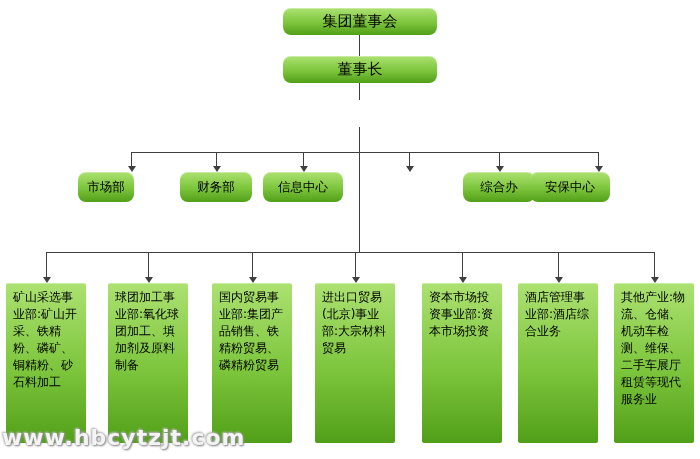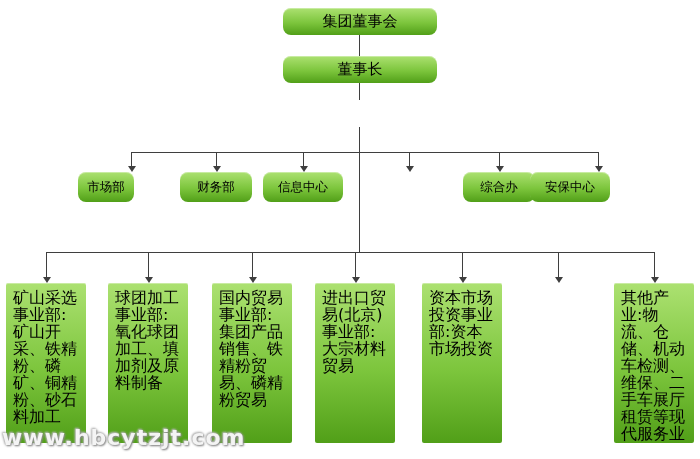--- a/index.html
+++ b/index.html
@@ -29,21 +29,21 @@
   }
   .lvl { left: 283px; width: 154px; height: 27px; }
   .dept { top: 172px; height: 30px; font-size: 12.5px; }
   .division {
     top: 283px;
     height: 160px;
     border-radius: 2px;
     display: block;
     text-align: left;
     padding: 6px 7px;
-    font-size: 16px;
+    font-size: 12px;
     line-height: 17px;
   }
   .hline, .vline { position: absolute; background: #3f3f3f; }
   .hline { height: 1px; }
   .vline { width: 1px; }
   .arrow {
     position: absolute;
     width: 0; height: 0;
     border-left: 4px solid transparent;
     border-right: 4px solid transparent;
@@ -110,17 +110,18 @@
   <div class="vline" style="left:558px;top:252px;height:25px"></div>
   <div class="arrow" style="left:555px;top:277px"></div>
   <div class="vline" style="left:654px;top:252px;height:25px"></div>
   <div class="arrow" style="left:651px;top:277px"></div>
 
   <div class="node division" style="left:6px;width:80px">矿山采选事业部:矿山开采、铁精粉、磷矿、铜精粉、砂石料加工</div>
   <div class="node division" style="left:108px;width:80px">球团加工事业部:氧化球团加工、填加剂及原料制备</div>
   <div class="node division" style="left:212px;width:80px">国内贸易事业部:集团产品销售、铁精粉贸易、磷精粉贸易</div>
   <div class="node division" style="left:315px;width:80px">进出口贸易(北京)事业部:大宗材料贸易</div>
   <div class="node division" style="left:422px;width:80px">资本市场投资事业部:资本市场投资</div>
+  <div class="node division" style="left:518px;width:80px">酒店管理事业部:酒店综合业务</div>
   <div class="node division" style="left:614px;width:80px">其他产业:物流、仓储、机动车检测、维保、二手车展厅租赁等现代服务业</div>
 
   <div class="watermark">www.hbcytzjt.com</div>
 
 </div>
 
 </body></html>

